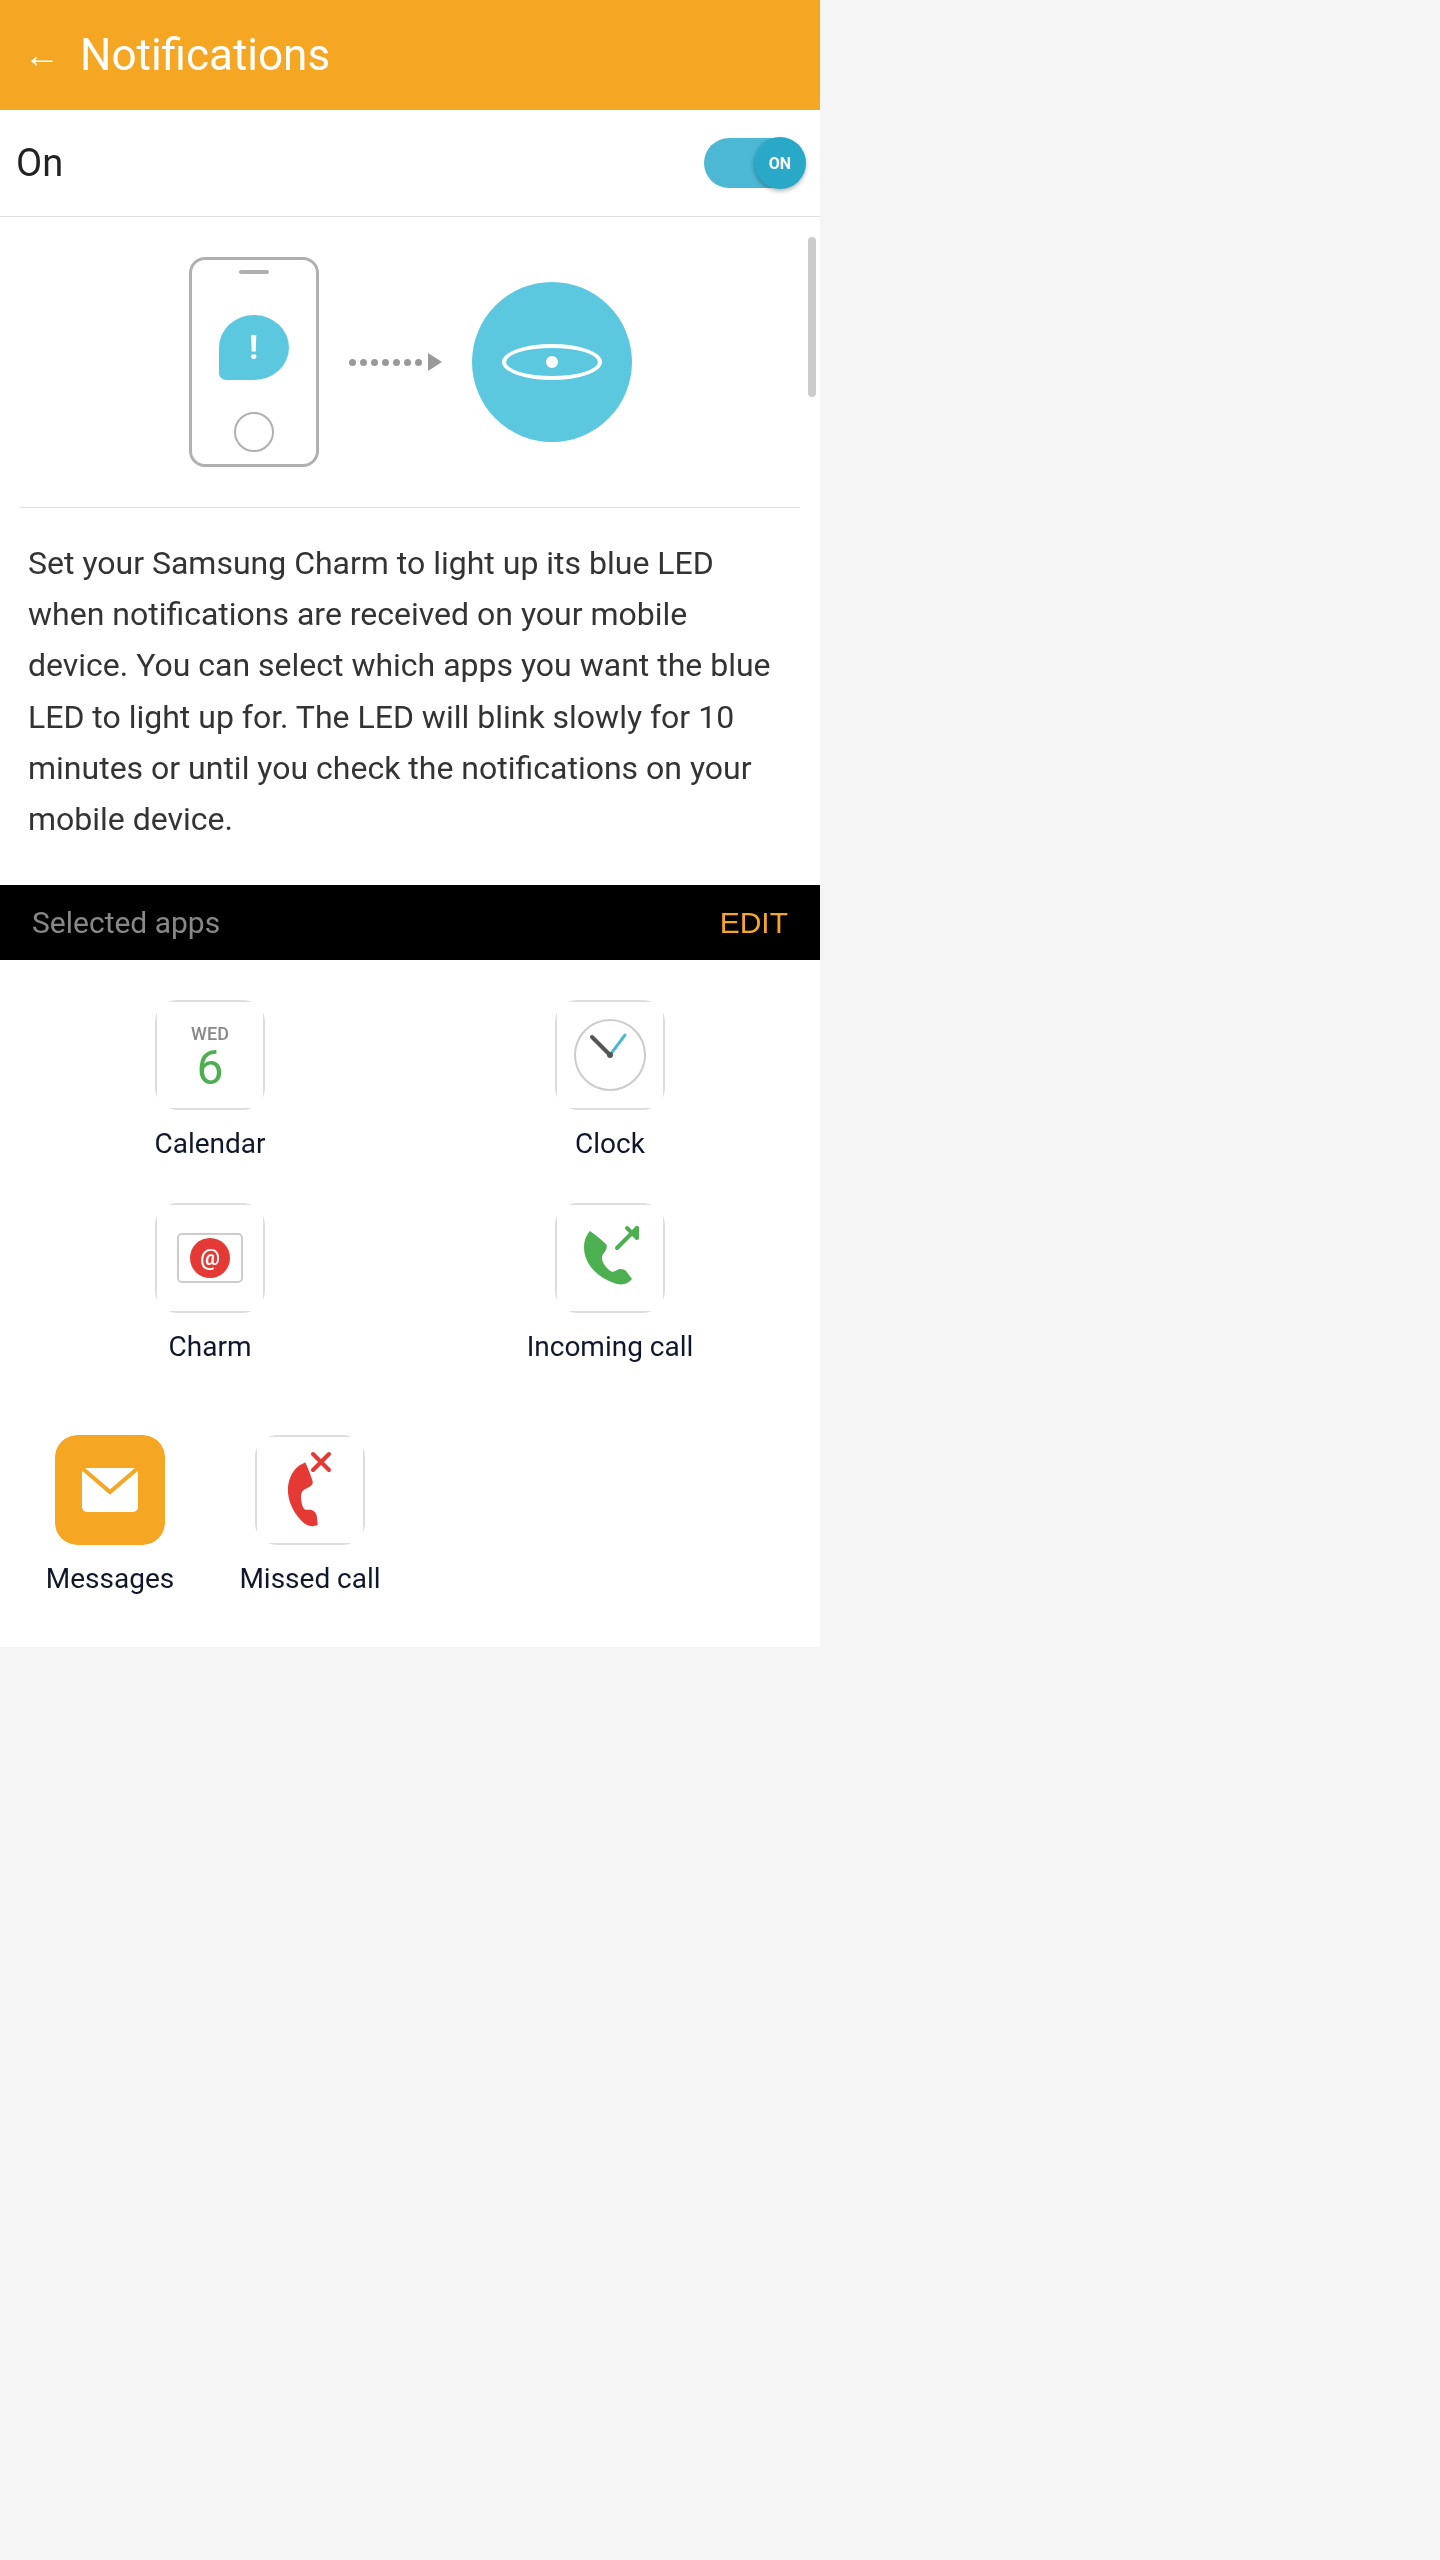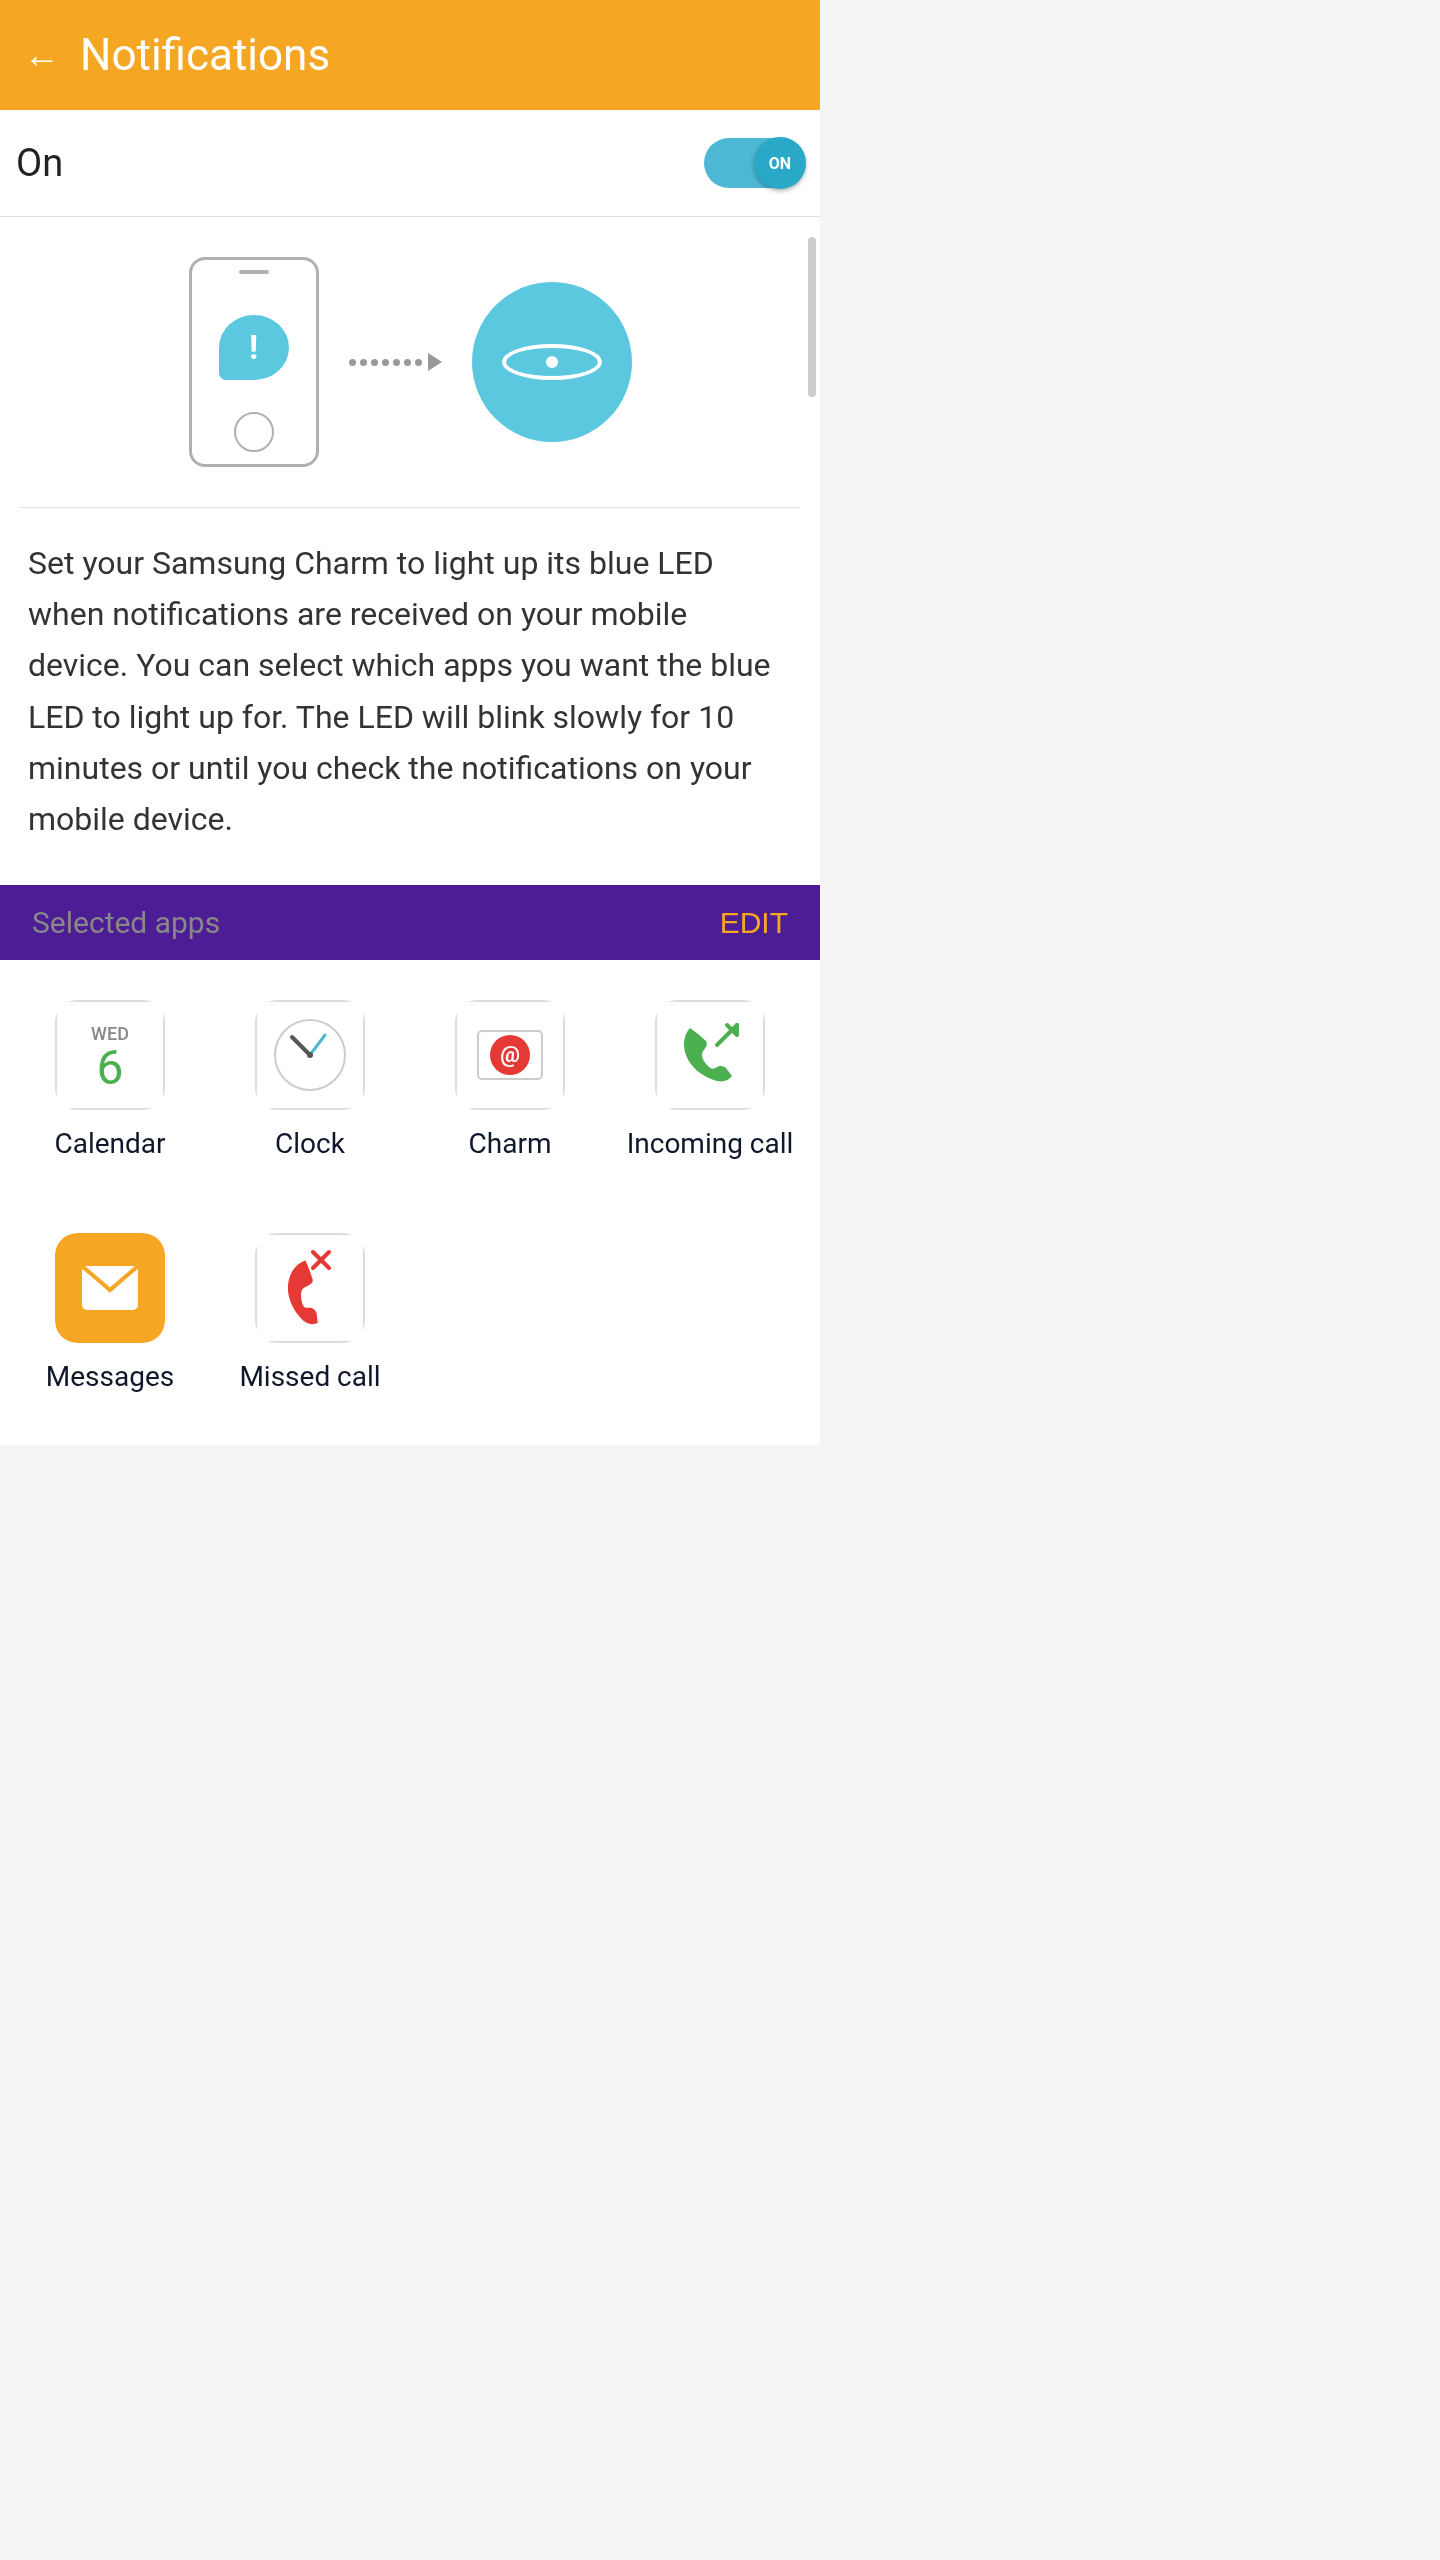--- a/index.html
+++ b/index.html
@@ -196,21 +196,21 @@
       color: #333;
       line-height: 1.6;
       padding: 0 8px;
       border-top: 1px solid #e0e0e0;
       padding-top: 30px;
       width: 100%;
     }
 
     
     .selected-apps-header {
-      background: #4c1d95;
+      background: #000000;
       display: flex;
       align-items: center;
       justify-content: space-between;
       padding: 20px 32px;
     }
     .selected-apps-label {
       font-size: 30px;
       color: #888;
       font-weight: 400;
     }
@@ -220,21 +220,21 @@
       font-weight: 500;
       cursor: pointer;
       background: none;
       border: none;
     }
 
     
     .apps-grid {
       background: #fff;
       display: grid;
-      grid-template-columns: repeat(4, 1fr);
+      grid-template-columns: repeat(2, 1fr);
       gap: 0;
       padding: 20px 10px;
     }
 
     .app-item {
       display: flex;
       flex-direction: column;
       align-items: center;
       padding: 20px 10px;
       gap: 16px;

